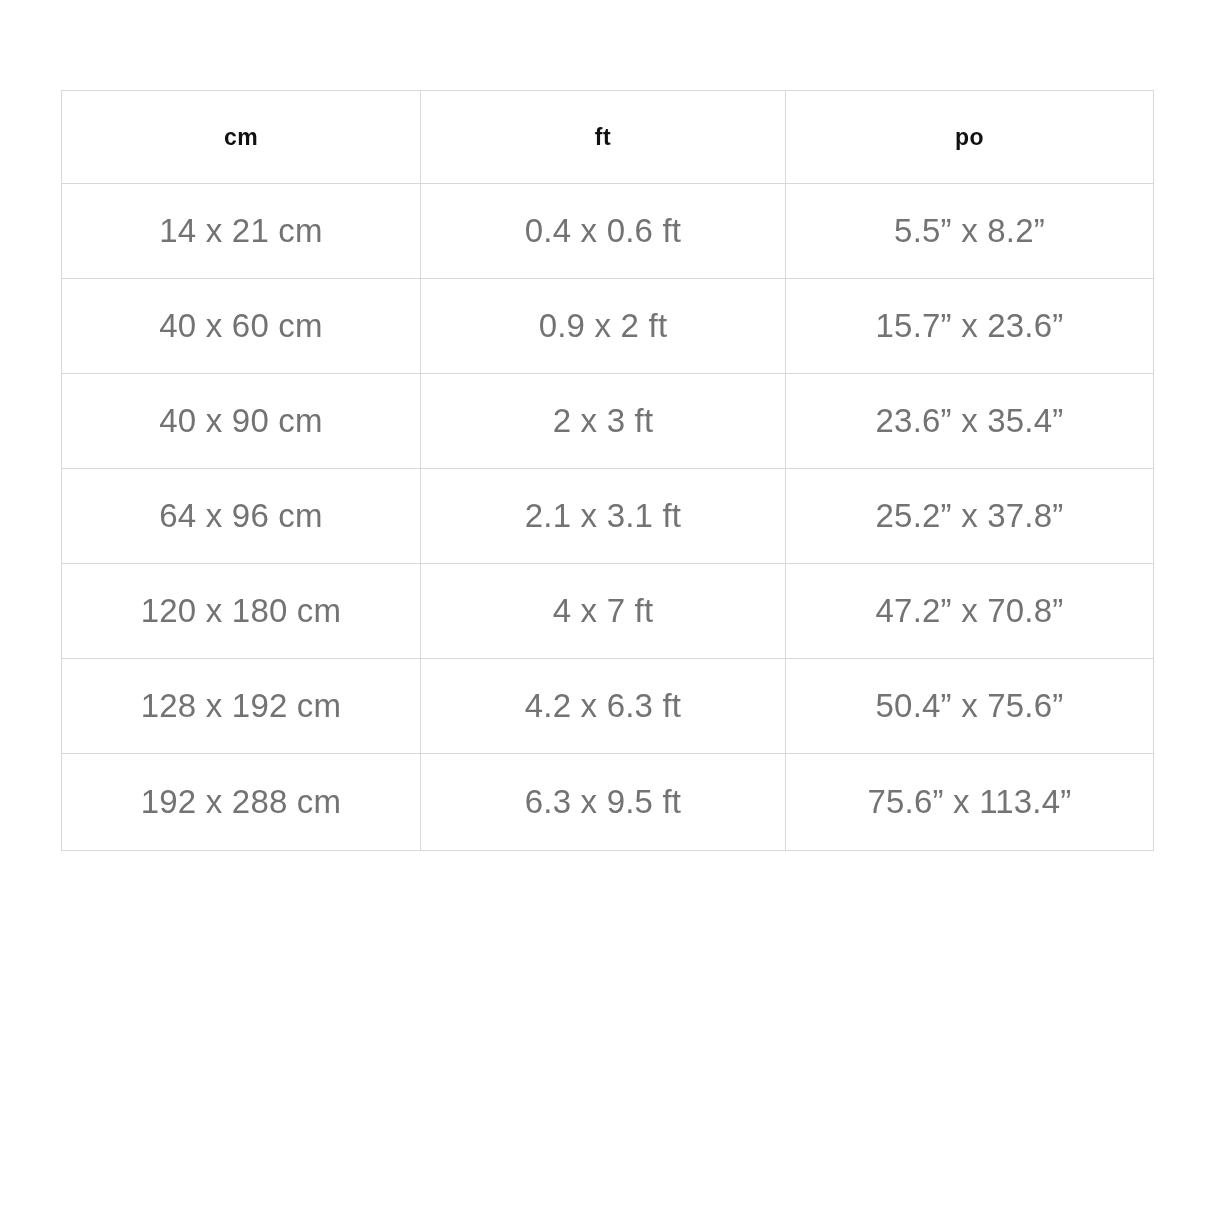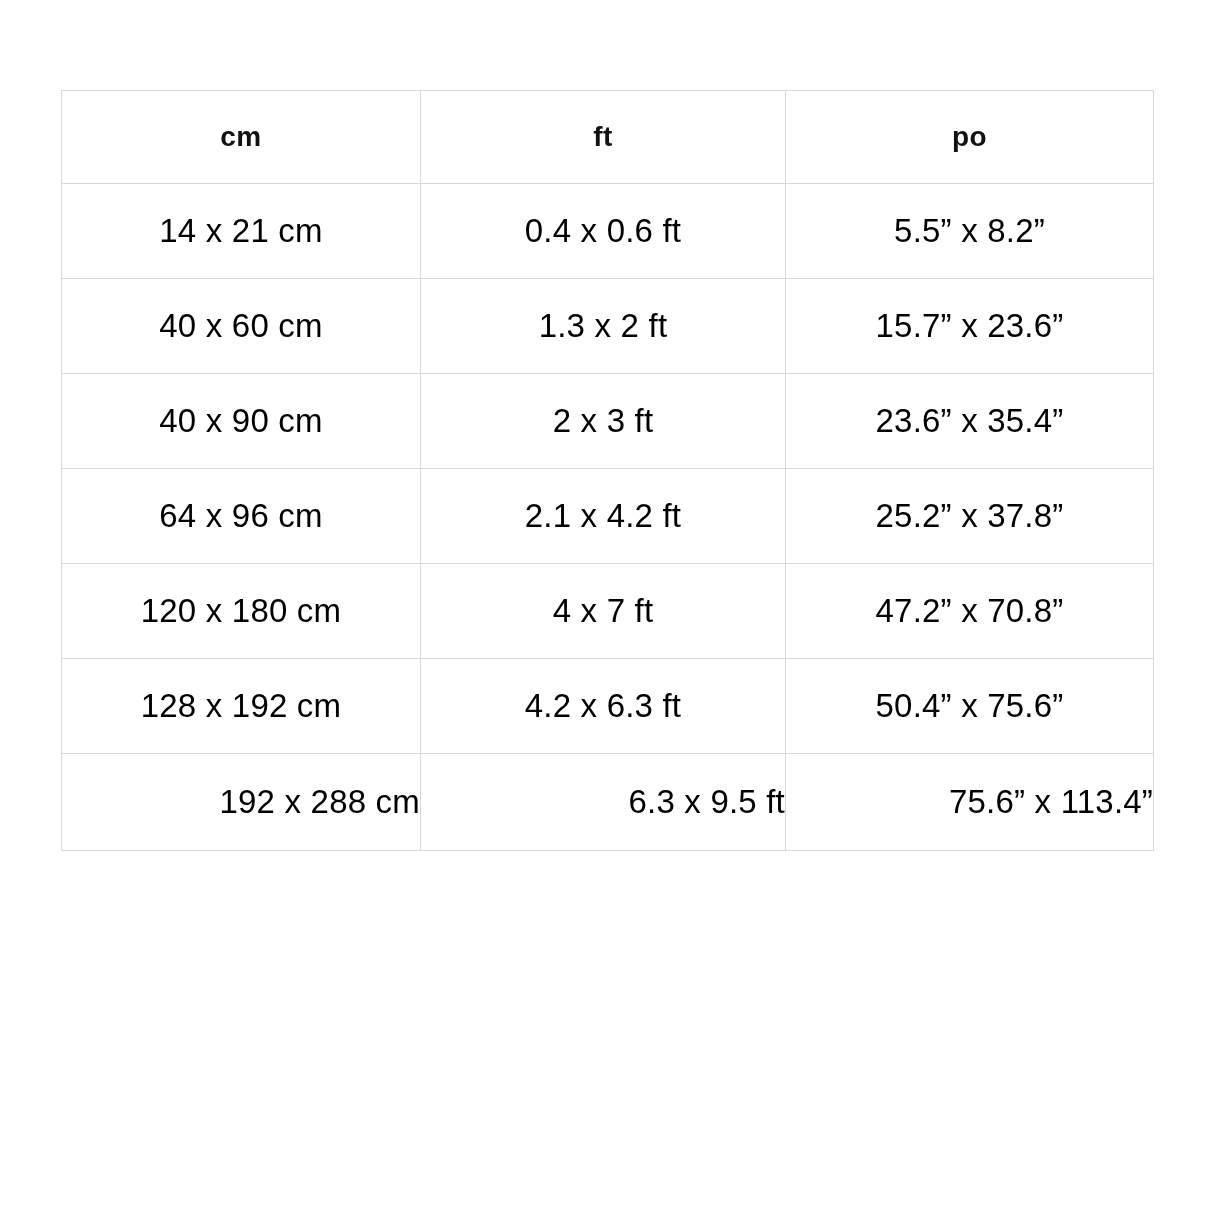--- a/index.html
+++ b/index.html
@@ -38,35 +38,34 @@
   table.size-table th,
   table.size-table td {
     border: 1px solid #d8d8d8;
     text-align: center;
     vertical-align: middle;
     padding: 0;
     background: #ffffff;
   }
   table.size-table th {
     height: 92px;
-    font-size: 28px;
+    font-size: 23px;
     font-weight: bold;
     letter-spacing: 0.5px;
     color: #111111;
   }
   table.size-table td {
     height: 94px;
     font-size: 33px;
     font-weight: 400;
-    color: #000000;
+    color: #737373;
     letter-spacing: 0.2px;
   }
   table.size-table tr:last-child td {
     height: 96px;
-    text-align: right;
   }
 </style>
 </head>
 <body>
 
 <div class="page">
   <div class="table-wrap">
     <table class="size-table">
       <colgroup>
         <col class="c1">
@@ -81,31 +80,31 @@
         </tr>
       </thead>
       <tbody>
         <tr>
           <td>14 x 21 cm</td>
           <td>0.4 x 0.6 ft</td>
           <td>5.5” x 8.2”</td>
         </tr>
         <tr>
           <td>40 x 60 cm</td>
-          <td>1.3 x 2 ft</td>
+          <td>0.9 x 2 ft</td>
           <td>15.7” x 23.6”</td>
         </tr>
         <tr>
           <td>40 x 90 cm</td>
           <td>2 x 3 ft</td>
           <td>23.6” x 35.4”</td>
         </tr>
         <tr>
           <td>64 x 96 cm</td>
-          <td>2.1 x 4.2 ft</td>
+          <td>2.1 x 3.1 ft</td>
           <td>25.2” x 37.8”</td>
         </tr>
         <tr>
           <td>120 x 180 cm</td>
           <td>4 x 7 ft</td>
           <td>47.2” x 70.8”</td>
         </tr>
         <tr>
           <td>128 x 192 cm</td>
           <td>4.2 x 6.3 ft</td>

